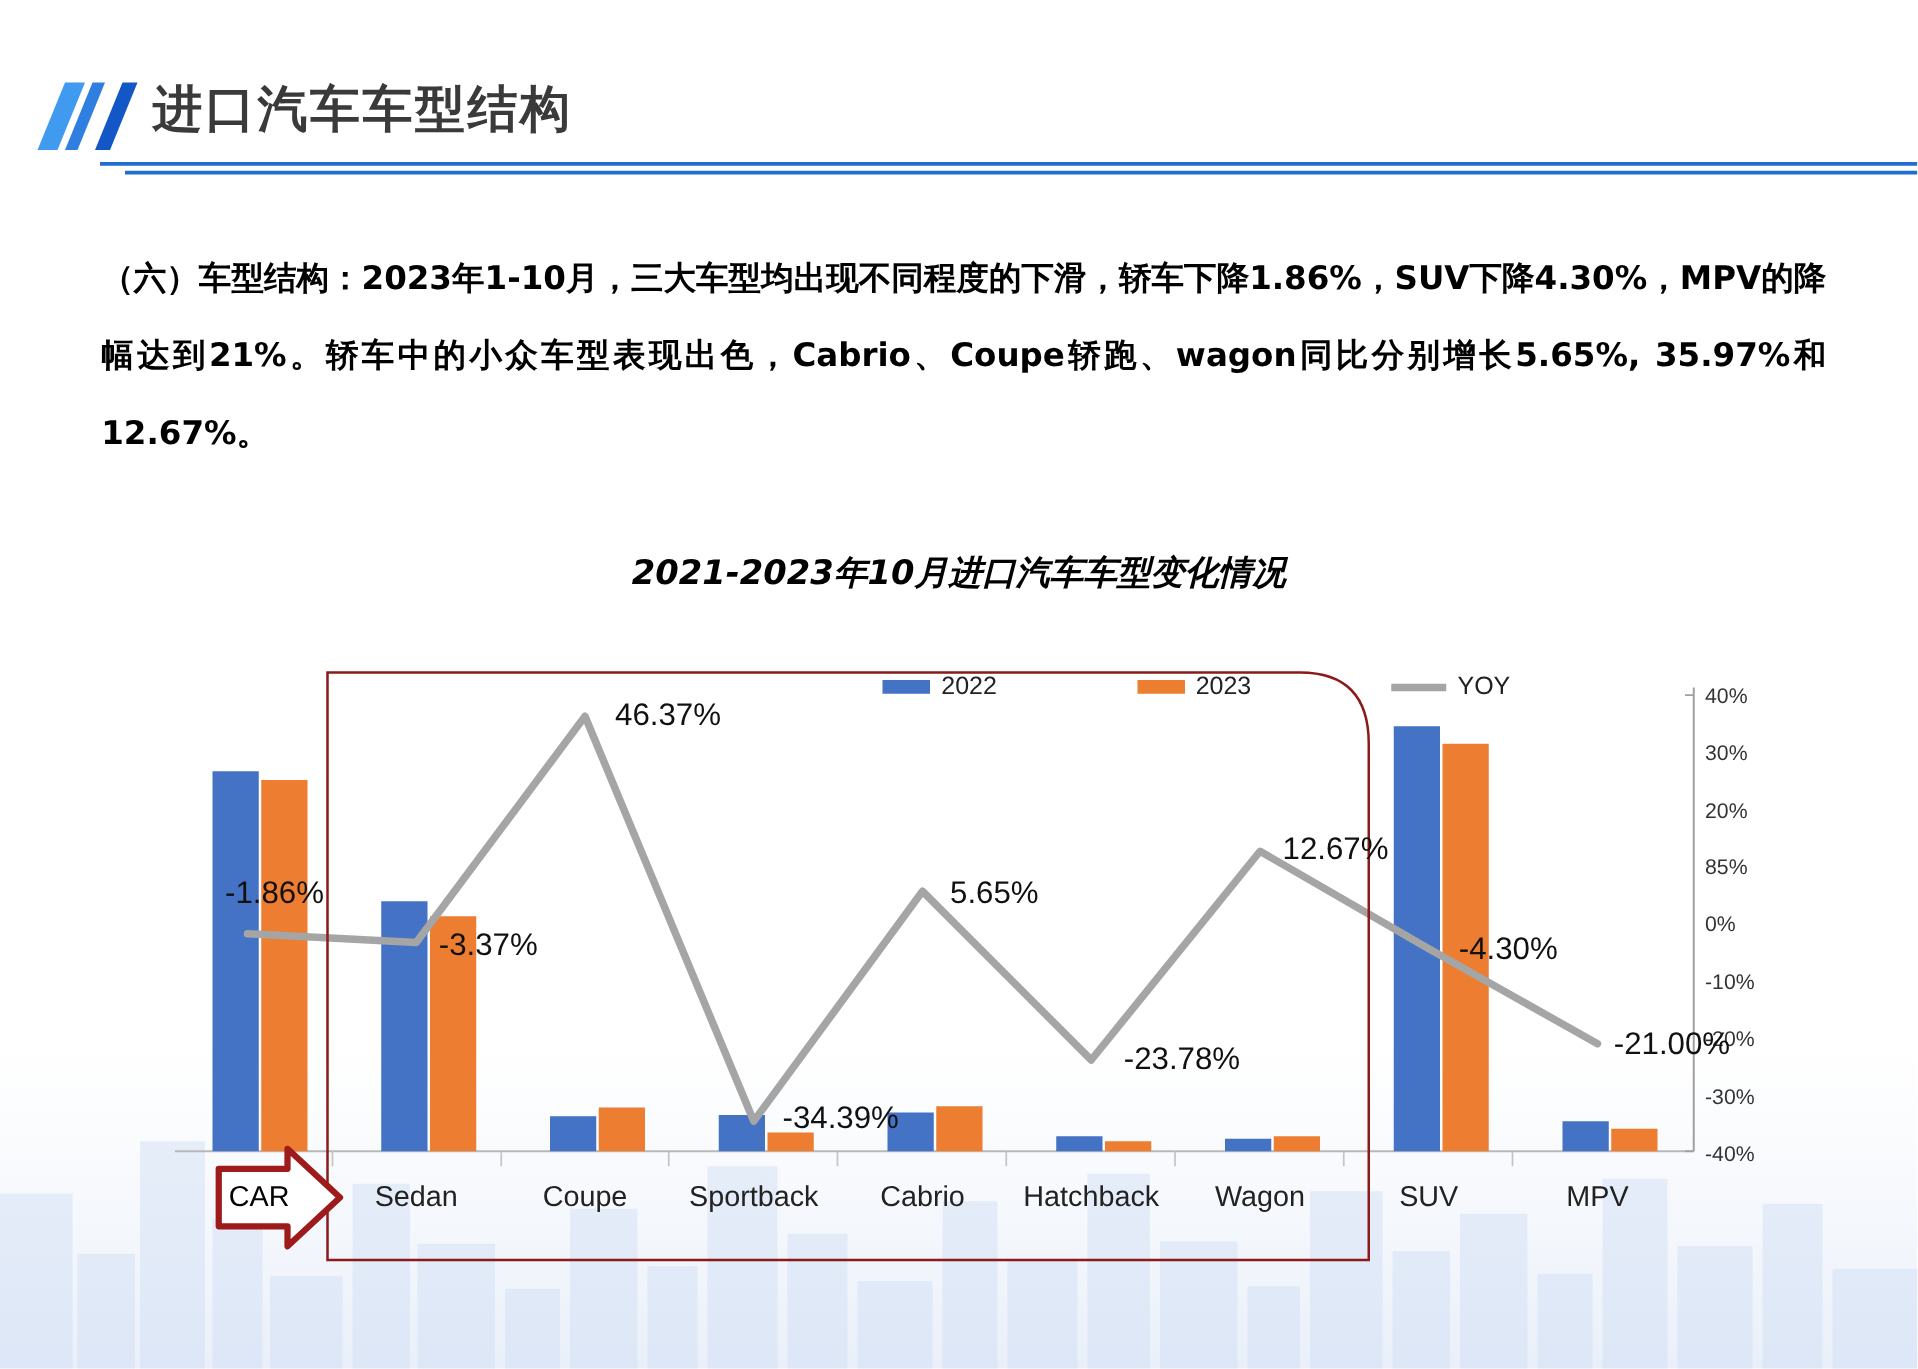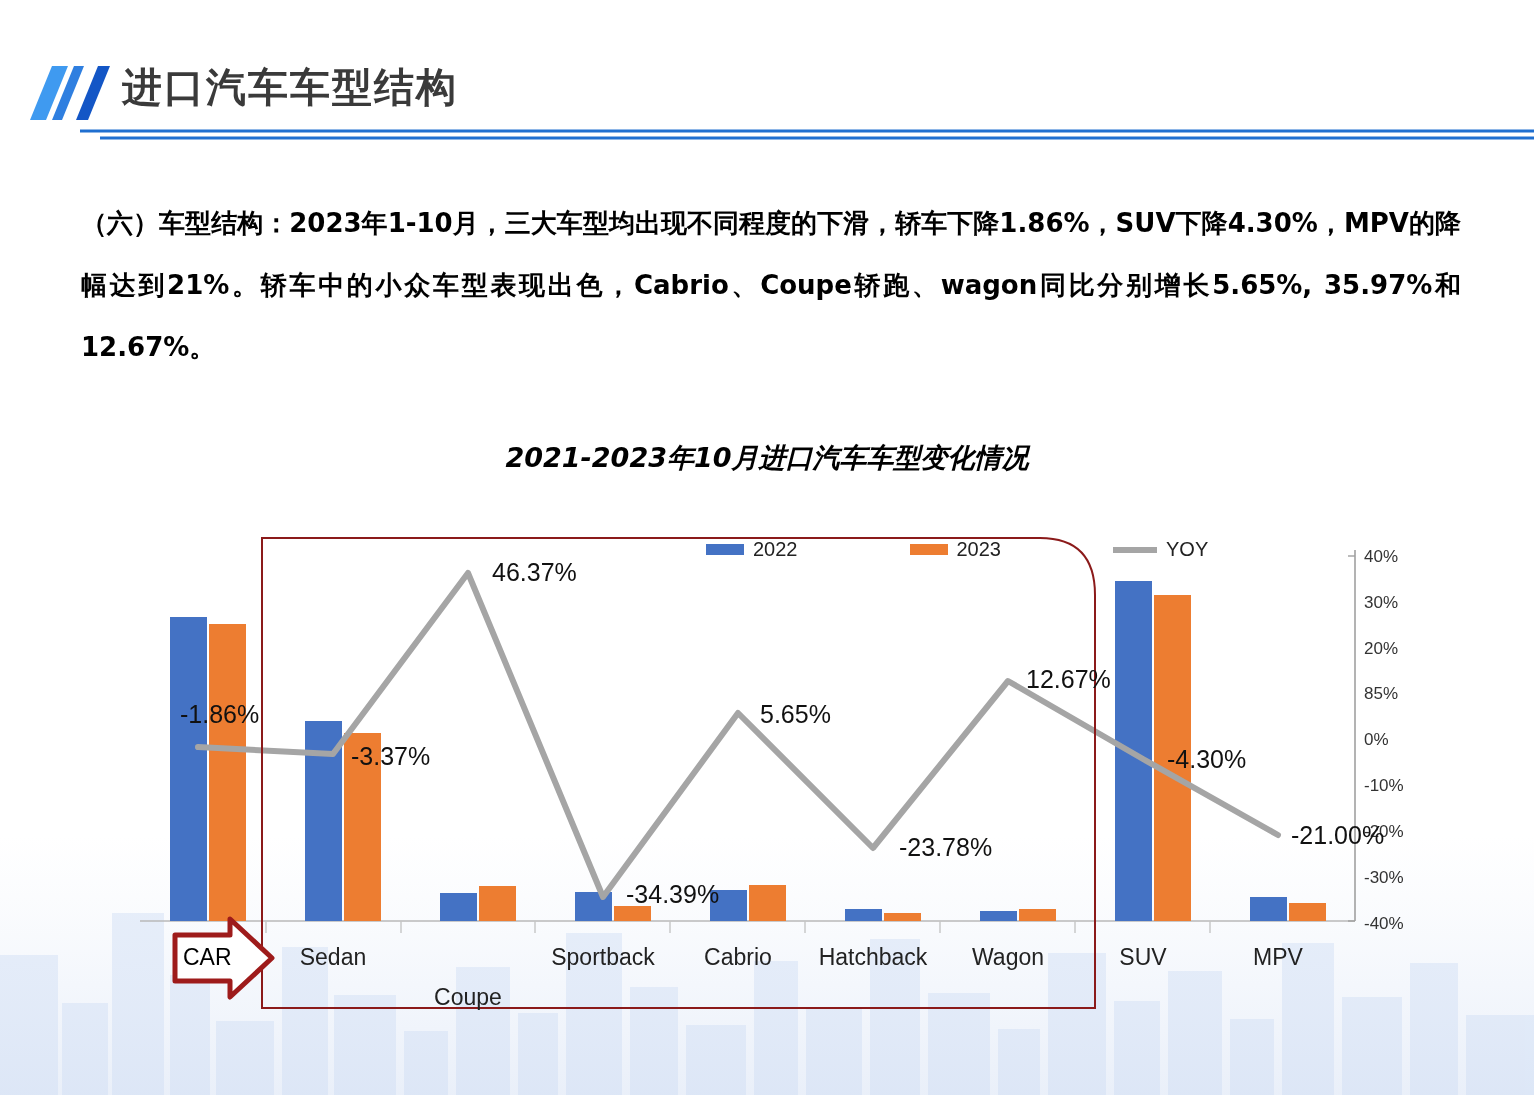--- a/index.html
+++ b/index.html
@@ -192,21 +192,21 @@
 <div class="axis-label" style="left:1364px;top:593px;">30%</div>
 <div class="axis-label" style="left:1364px;top:639px;">20%</div>
 <div class="axis-label" style="left:1364px;top:684px;">85%</div>
 <div class="axis-label" style="left:1364px;top:730px;">0%</div>
 <div class="axis-label" style="left:1364px;top:776px;">-10%</div>
 <div class="axis-label" style="left:1364px;top:822px;">-20%</div>
 <div class="axis-label" style="left:1364px;top:868px;">-30%</div>
 <div class="axis-label" style="left:1364px;top:914px;">-40%</div>
 
 <div class="cat-label" style="left:263px;top:944px;width:140px;">Sedan</div>
-<div class="cat-label" style="left:398px;top:944px;width:140px;margin-top:40px;">Coupe</div>
+<div class="cat-label" style="left:398px;top:944px;width:140px;">Coupe</div>
 <div class="cat-label" style="left:533px;top:944px;width:140px;">Sportback</div>
 <div class="cat-label" style="left:668px;top:944px;width:140px;">Cabrio</div>
 <div class="cat-label" style="left:803px;top:944px;width:140px;">Hatchback</div>
 <div class="cat-label" style="left:938px;top:944px;width:140px;">Wagon</div>
 <div class="cat-label" style="left:1073px;top:944px;width:140px;">SUV</div>
 <div class="cat-label" style="left:1208px;top:944px;width:140px;">MPV</div>
 
 <div class="dlabel" style="left:180px;top:700px;">-1.86%</div>
 <div class="dlabel" style="left:351px;top:742px;">-3.37%</div>
 <div class="dlabel" style="left:492px;top:558px;">46.37%</div>

